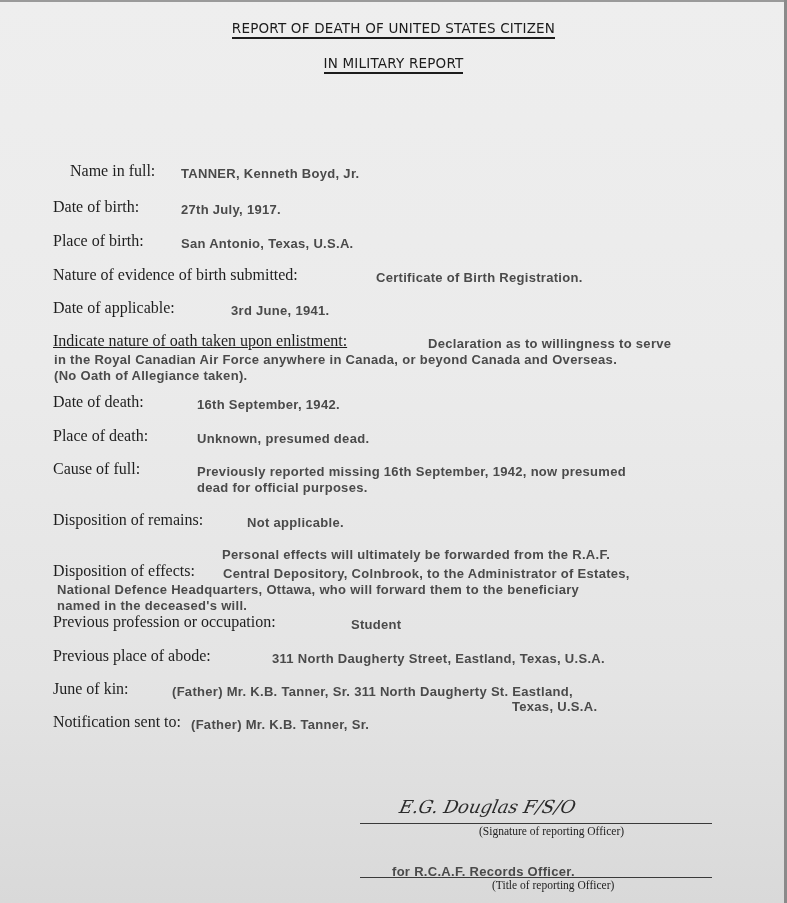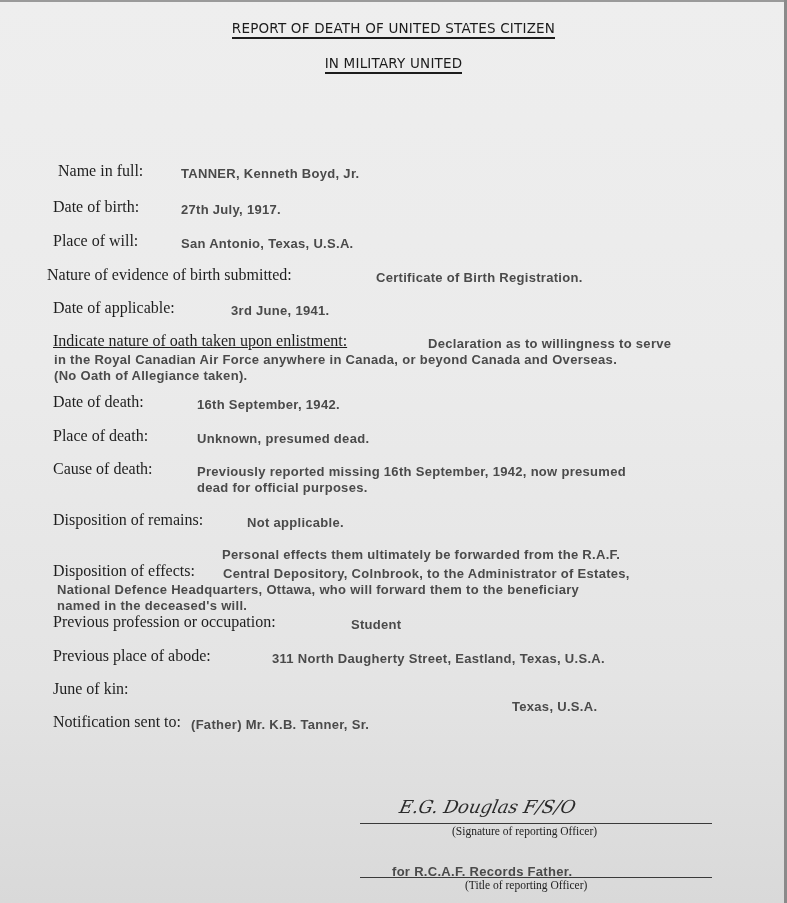--- a/index.html
+++ b/index.html
@@ -57,91 +57,93 @@
       position: absolute;
       height: 1px;
       background: #3a3a3a;
     }
     .sig-caption {
       position: absolute;
       font-family: "Liberation Serif", serif;
       font-size: 11.5px;
       color: #222;
       white-space: nowrap;
+      margin-left: 27px;
     }
     .signature {
       position: absolute;
       font-family: "DejaVu Serif", serif;
       font-style: italic;
       font-size: 18px;
       color: #2b2b2b;
       white-space: nowrap;
       transform: skewX(-12deg);
     }
   </style>
 </head>
 <body>
 
 <div class="page">
 
   <div class="title t1"><span>REPORT OF DEATH OF UNITED STATES CITIZEN</span></div>
-  <div class="title t2"><span>IN MILITARY UNITED</span></div>
+  <div class="title t2"><span>IN MILITARY REPORT</span></div>
 
-  <div class="label" style="left:58px; top:162px;">Name in full:</div>
+  <div class="label" style="left:70px; top:162px;">Name in full:</div>
   <div class="tw" style="left:181px; top:166px;">TANNER, Kenneth Boyd, Jr.</div>
 
   <div class="label" style="left:53px; top:198px;">Date of birth:</div>
   <div class="tw" style="left:181px; top:202px;">27th July, 1917.</div>
 
-  <div class="label" style="left:53px; top:232px;">Place of will:</div>
+  <div class="label" style="left:53px; top:232px;">Place of birth:</div>
   <div class="tw" style="left:181px; top:236px;">San Antonio, Texas, U.S.A.</div>
 
-  <div class="label" style="left:47px; top:266px;">Nature of evidence of birth submitted:</div>
+  <div class="label" style="left:53px; top:266px;">Nature of evidence of birth submitted:</div>
   <div class="tw" style="left:376px; top:270px;">Certificate of Birth Registration.</div>
 
   <div class="label" style="left:53px; top:299px;">Date of applicable:</div>
   <div class="tw" style="left:231px; top:303px;">3rd June, 1941.</div>
 
   <div class="label" style="left:53px; top:332px;text-decoration:underline;">Indicate nature of oath taken upon enlistment:</div>
   <div class="tw" style="left:54px; top:352px;">in the Royal Canadian Air Force anywhere in Canada, or beyond Canada and Overseas.</div>
   <div class="tw" style="left:428px; top:336px;">Declaration as to willingness to serve</div>
   <div class="tw" style="left:54px; top:368px;">(No Oath of Allegiance taken).</div>
 
   <div class="label" style="left:53px; top:393px;">Date of death:</div>
   <div class="tw" style="left:197px; top:397px;">16th September, 1942.</div>
 
   <div class="label" style="left:53px; top:427px;">Place of death:</div>
   <div class="tw" style="left:197px; top:431px;">Unknown, presumed dead.</div>
 
-  <div class="label" style="left:53px; top:460px;">Cause of death:</div>
+  <div class="label" style="left:53px; top:460px;">Cause of full:</div>
   <div class="tw" style="left:197px; top:464px;">Previously reported missing 16th September, 1942, now presumed</div>
   <div class="tw" style="left:197px; top:480px;">dead for official purposes.</div>
 
   <div class="label" style="left:53px; top:511px;">Disposition of remains:</div>
   <div class="tw" style="left:247px; top:515px;">Not applicable.</div>
 
-  <div class="tw" style="left:222px; top:547px;">Personal effects them ultimately be forwarded from the R.A.F.</div>
+  <div class="tw" style="left:222px; top:547px;">Personal effects will ultimately be forwarded from the R.A.F.</div>
   <div class="label" style="left:53px; top:562px;">Disposition of effects:</div>
   <div class="tw" style="left:223px; top:566px;">Central Depository, Colnbrook, to the Administrator of Estates,</div>
   <div class="tw" style="left:57px; top:598px;">named in the deceased's will.</div>
   <div class="tw" style="left:57px; top:582px;">National Defence Headquarters, Ottawa, who will forward them to the beneficiary</div>
 
   <div class="label" style="left:53px; top:613px;">Previous profession or occupation:</div>
   <div class="tw" style="left:351px; top:617px;">Student</div>
 
   <div class="label" style="left:53px; top:647px;">Previous place of abode:</div>
   <div class="tw" style="left:272px; top:651px;">311 North Daugherty Street, Eastland, Texas, U.S.A.</div>
 
   <div class="label" style="left:53px; top:680px;">June of kin:</div>
+  <div class="tw" style="left:172px; top:684px;">(Father) Mr. K.B. Tanner, Sr. 311 North Daugherty St. Eastland,</div>
   <div class="tw" style="left:512px; top:699px;">Texas, U.S.A.</div>
 
   <div class="label" style="left:53px; top:713px;">Notification sent to:</div>
   <div class="tw" style="left:191px; top:717px;">(Father) Mr. K.B. Tanner, Sr.</div>
 
   <div class="signature" style="left:400px; top:796px;">E.G. Douglas  F/S/O</div>
   <div class="sig-line" style="left:360px; top:823px; width:352px;"></div>
   <div class="sig-caption" style="left:452px; top:825px;">(Signature of reporting Officer)</div>
 
-  <div class="tw" style="left:392px; top:864px;">for R.C.A.F. Records Father.</div>
+  <div class="tw" style="left:392px; top:864px;">for R.C.A.F. Records Officer.</div>
   <div class="sig-line" style="left:360px; top:877px; width:352px;"></div>
   <div class="sig-caption" style="left:465px; top:879px;">(Title of reporting Officer)</div>
 
 </div>
 
 </body></html>

